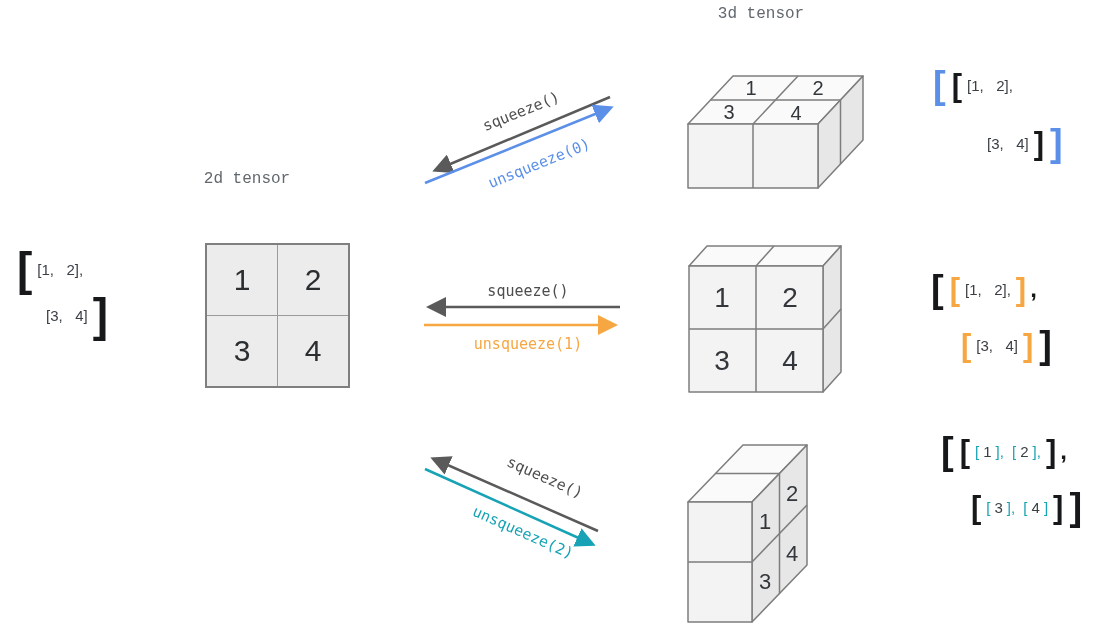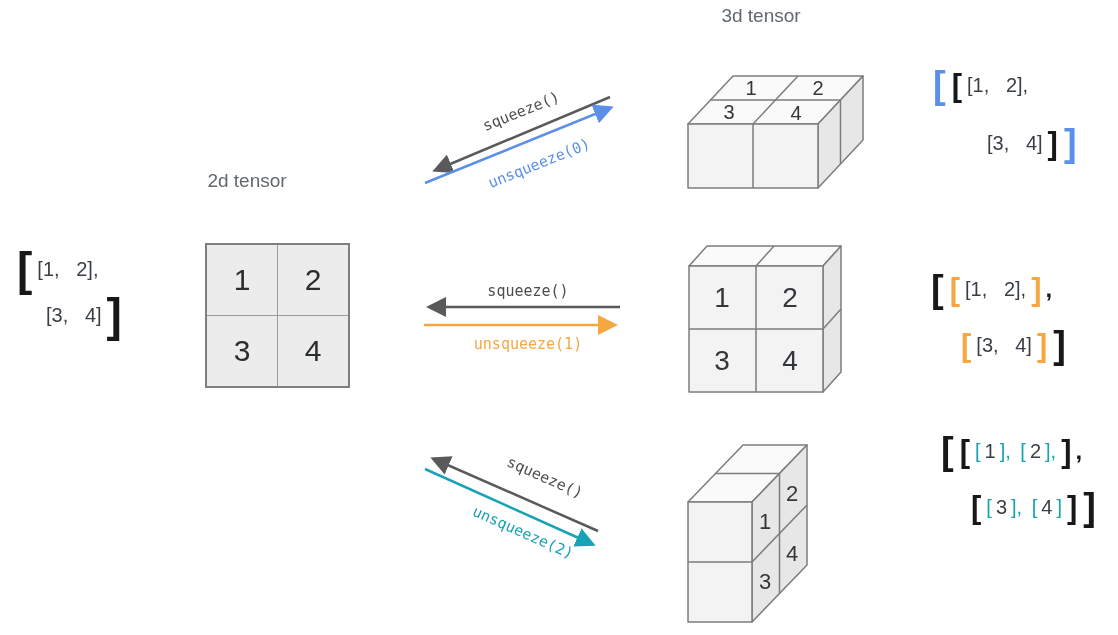--- a/index.html
+++ b/index.html
@@ -1,40 +1,40 @@
 <!DOCTYPE html>
 <html><head>
 <meta charset="utf-8">
 <style>
   html,body { margin:0; padding:0; background:#ffffff; }
   #canvas {
     position:relative; width:1118px; height:635px; background:#ffffff;
     font-family:"Liberation Sans", sans-serif; overflow:hidden;
   }
   .abs { position:absolute; }
-  .tensor-title { font-size:19px; color:#62686e; text-align:center; width:110px; }
+  .tensor-title { font-size:16px; color:#62686e; text-align:center; width:110px;font-family:Liberation Mono, monospace; }
 
   
   #grid2d {
     display:grid; grid-template-columns:70px 70px; grid-template-rows:70px 70px;
     border:2px solid #7f7f7f; background:#9a9a9a; gap:1px;
   }
   #grid2d .cell {
     background:#ececec; display:flex; align-items:center; justify-content:center;
     font-size:30px; color:#2b2e31;
   }
 
   
   .nline { display:flex; align-items:center; }
   .nline span { display:inline-block; white-space:pre; line-height:1; }
   .b1 { font-size:46px; font-weight:700; margin:0 3px; }
   .b2 { font-size:38px; font-weight:700; margin:0 3px; }
   .b3 { font-size:31px; font-weight:700; margin:0 3px; }
   .bc { font-size:24px; font-weight:700; margin:0 1px; }
-  .sm { font-size:20px; color:#3a3f45; margin:0 2px; }
+  .sm { font-size:15px; color:#3a3f45; margin:0 2px; }
   .dark   { color:#16181a; }
   .blue   { color:#5b8fe8; }
   .orange { color:#f7a742; }
   .teal   { color:#17a3b5; }
   .sm.teal{ color:#17a3b5; }
 
   svg text.codelbl {
     font-family:"DejaVu Sans Mono", monospace; font-size:15px;
   }
   svg text.cubenum { font-family:"Liberation Sans", sans-serif; fill:#33373b; }

